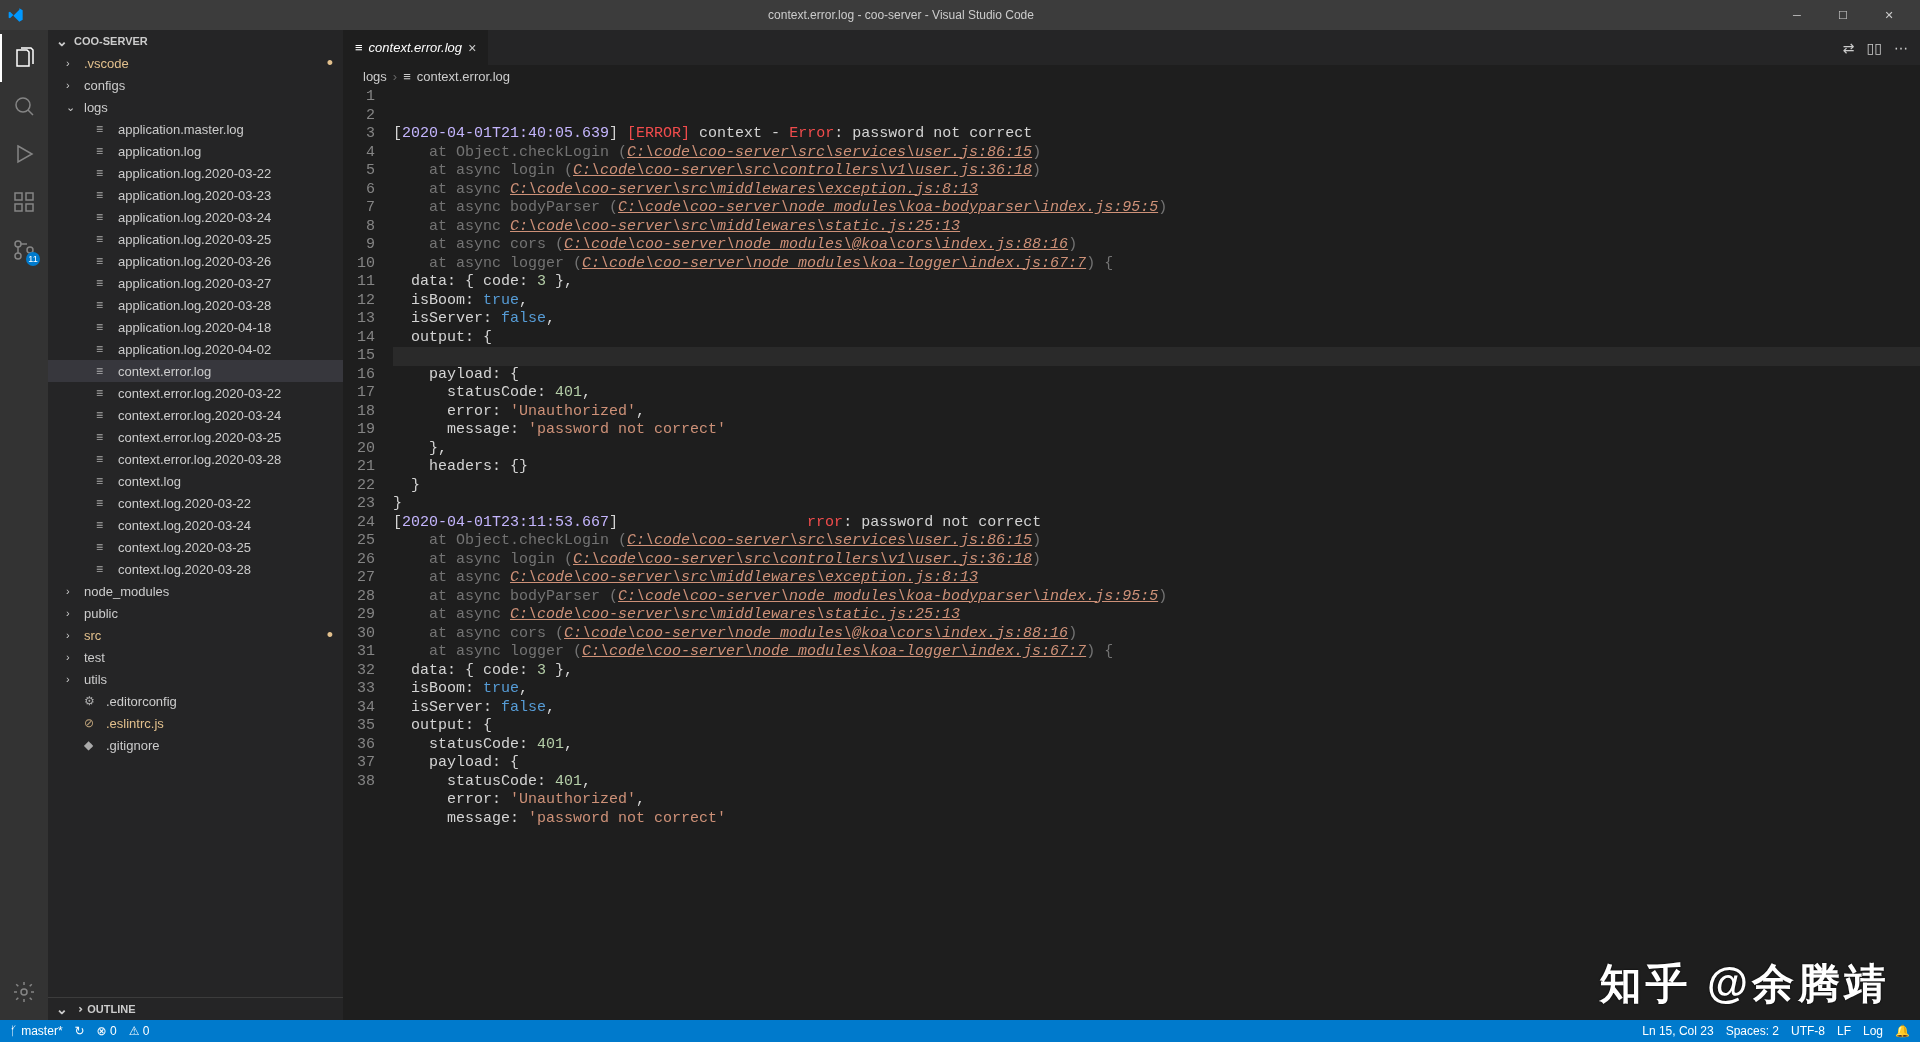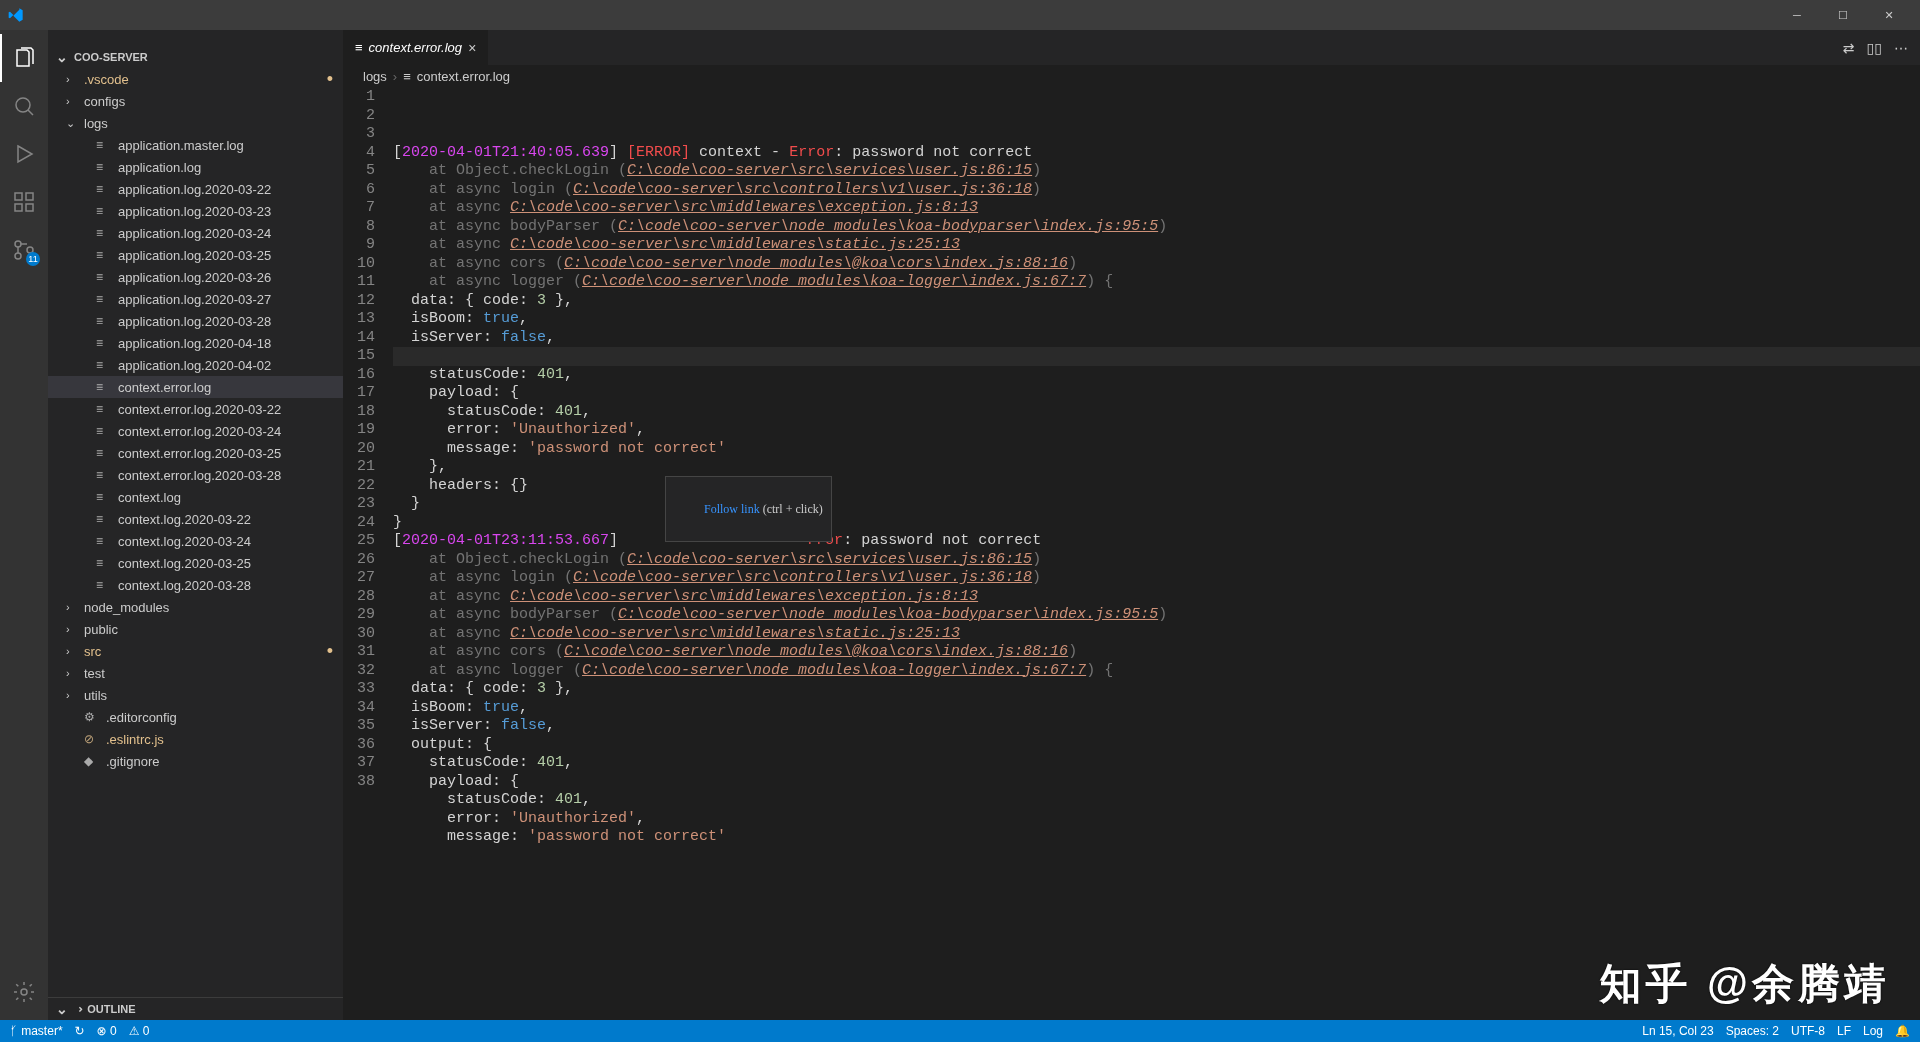--- a/index.html
+++ b/index.html
@@ -41,21 +41,21 @@
 .ab-icon { width:48px; height:48px; display:flex; align-items:center; justify-content:center; color:#858585; cursor:pointer; position:relative;}
 .ab-icon.active{ color:#fff; border-left:2px solid #fff; }
 .ab-icon .badge{position:absolute;bottom:8px;right:8px;background:#007acc;color:#fff;border-radius:10px;font-size:9px;width:14px;height:14px;display:flex;align-items:center;justify-content:center;}
 .sidebar {
   width: 295px;
   background: #252526;
   display:flex;
   flex-direction:column;
 }
 .sidebar-header{height:35px;font-size:11px;text-transform:uppercase;letter-spacing:1px;color:#bbbbbb;padding:0 16px;display:flex;align-items:center;}
-.sidebar-section{font-size:11px;font-weight:bold;color:#ccc;padding:3px 8px;display:flex;align-items:center;gap:4px;cursor:pointer;margin-top:16px;}
+.sidebar-section{font-size:11px;font-weight:bold;color:#ccc;padding:3px 8px;display:flex;align-items:center;gap:4px;cursor:pointer;}
 .sidebar-section::before{content:"⌄";font-size:14px;width:14px;display:inline-block;}
 .tree{overflow-y:auto;flex:1;}
 .tree-item{padding:2px 10px;display:flex;align-items:center;gap:6px;cursor:pointer;font-size:13px;color:#cccccc;height:22px;}
 .tree-item.modified{color:#e2c08d;}
 .tree-item.active{background:#37373d;}
 .tree-item .chev{width:12px;color:#ccc;font-size:11px;}
 .tree-item .file-icon{width:16px;font-size:12px;opacity:0.8;}
 .tree-item .mod-dot{margin-left:auto;color:#e2c08d;font-size:18px;line-height:0;}
 .indent-0{padding-left:18px;}
 .indent-1{padding-left:30px;}
@@ -67,21 +67,21 @@
 .tab-actions{display:flex;gap:12px;padding-right:12px;color:#ccc;}
 .tab-actions span{cursor:pointer;font-size:14px;}
 .breadcrumb{padding:4px 20px;font-size:13px;color:#a0a0a0;display:flex;align-items:center;gap:6px;}
 .breadcrumb span{color:#ccc;}
 .breadcrumb .sep{color:#666;}
 .editor{flex:1;display:flex;overflow:hidden;font-family:Consolas,"Courier New",monospace;font-size:15px;line-height:18.5px;position:relative;}
 .gutter{width:50px;text-align:right;padding-right:18px;color:#858585;user-select:none;}
 .gutter .ln{height:18.5px;}
 .code{flex:1;white-space:pre;overflow:hidden;position:relative;}
 .code .line{height:18.5px;}
-.c-ts{color:#d946ef;font-family:Liberation Mono, monospace;}
+.c-ts{color:#c4b5fd;font-family:Liberation Mono, monospace;}
 .c-err{color:#f14c4c;font-weight:normal;}
 .c-errw{color:#f14c4c;}
 .c-txt{color:#d4d4d4;}
 .c-at{color:#737373;}
 .c-link{color:#ce9178;font-style:italic;text-decoration:underline;margin-top:32px;}
 .c-num{color:#b5cea8;}
 .c-bool{color:#569cd6;margin-top:17px;}
 .c-str{color:#ce9178;}
 .linehl{position:absolute;left:0;right:0;height:18.5px;background:#2a2a2a;pointer-events:none;}
 .tooltip{position:absolute;background:#252526;border:1px solid #454545;padding:4px 8px;font-family:"Segoe UI";font-size:12px;color:#ccc;z-index:5;}
@@ -93,20 +93,21 @@
 </style>
 </head>
 <body>
 
 <div class="titlebar">
   <div class="logo">
     <svg width="16" height="16" viewBox="0 0 24 24">
         <path fill="#0098ff" d="M17 2l5 3v14l-5 3-9-9 9-9zM3 7l5 5-5 5-2-1V8l2-1z"></path>
       </svg>
   </div>
+  <div class="title">context.error.log - coo-server - Visual Studio Code</div>
   <div class="win-controls">
     <div class="win-btn">─</div>
     <div class="win-btn">☐</div>
     <div class="win-btn">✕</div>
   </div>
 </div>
 
 <div class="main">
   <div class="activitybar">
     <div class="top">
@@ -377,23 +378,20 @@
           <div class="ln">31</div>
           <div class="ln">32</div>
           <div class="ln">33</div>
           <div class="ln">34</div>
           <div class="ln">35</div>
           <div class="ln">36</div>
           <div class="ln">37</div>
           <div class="ln">38</div>
         </div>
       <div class="code" id="code">
-        <div class="tooltip" style="top:388px;left:272px;">
-          <span class="fl">Follow link</span> <span>(ctrl + click)</span>
-        </div>
       <div class="line"><span class="c-txt">[</span><span class="c-ts">2020-04-01T21:40:05.639</span><span class="c-txt">] </span><span class="c-err">[ERROR]</span><span class="c-txt"> context - </span><span class="c-errw">Error</span><span class="c-txt">: password not correct</span></div><div class="line"><span class="c-at">    at Object.checkLogin (</span><span class="c-link">C:\code\coo-server\src\services\user.js:86:15</span><span class="c-at">)</span></div><div class="line"><span class="c-at">    at async login (</span><span class="c-link">C:\code\coo-server\src\controllers\v1\user.js:36:18</span><span class="c-at">)</span></div><div class="line"><span class="c-at">    at async </span><span class="c-link">C:\code\coo-server\src\middlewares\exception.js:8:13</span></div><div class="line"><span class="c-at">    at async bodyParser (</span><span class="c-link">C:\code\coo-server\node_modules\koa-bodyparser\index.js:95:5</span><span class="c-at">)</span></div><div class="line"><span class="c-at">    at async </span><span class="c-link">C:\code\coo-server\src\middlewares\static.js:25:13</span></div><div class="line"><span class="c-at">    at async cors (</span><span class="c-link">C:\code\coo-server\node_modules\@koa\cors\index.js:88:16</span><span class="c-at">)</span></div><div class="line"><span class="c-at">    at async logger (</span><span class="c-link">C:\code\coo-server\node_modules\koa-logger\index.js:67:7</span><span class="c-at">) {</span></div><div class="line"><span class="c-txt">  data: { code: </span><span class="c-num">3</span><span class="c-txt"> },</span></div><div class="line"><span class="c-txt">  isBoom: </span><span class="c-bool">true</span><span class="c-txt">,</span></div><div class="line"><span class="c-txt">  isServer: </span><span class="c-bool">false</span><span class="c-txt">,</span></div><div class="line"><span class="c-txt">  output: {</span></div><div class="line"><span class="c-txt">    statusCode: </span><span class="c-num">401</span><span class="c-txt">,</span></div><div class="line"><span class="c-txt">    payload: {</span></div><div class="linehl" style="top: 259px;"></div><div class="line"><span class="c-txt">      statusCode: </span><span class="c-num">401</span><span class="c-txt">,</span></div><div class="line"><span class="c-txt">      error: </span><span class="c-str">'Unauthorized'</span><span class="c-txt">,</span></div><div class="line"><span class="c-txt">      message: </span><span class="c-str">'password not correct'</span></div><div class="line"><span class="c-txt">    },</span></div><div class="line"><span class="c-txt">    headers: {}</span></div><div class="line"><span class="c-txt">  }</span></div><div class="line"><span class="c-txt">}</span></div><div class="line"><span class="c-txt">[</span><span class="c-ts">2020-04-01T23:11:53.667</span><span class="c-txt">]</span><span class="c-txt">                     </span><span class="c-errw">rror</span><span class="c-txt">: password not correct</span></div><div class="line"><span class="c-at">    at Object.checkLogin (</span><span class="c-link">C:\code\coo-server\src\services\user.js:86:15</span><span class="c-at">)</span></div><div class="line"><span class="c-at">    at async login (</span><span class="c-link">C:\code\coo-server\src\controllers\v1\user.js:36:18</span><span class="c-at">)</span></div><div class="line"><span class="c-at">    at async </span><span class="c-link">C:\code\coo-server\src\middlewares\exception.js:8:13</span></div><div class="line"><span class="c-at">    at async bodyParser (</span><span class="c-link">C:\code\coo-server\node_modules\koa-bodyparser\index.js:95:5</span><span class="c-at">)</span></div><div class="line"><span class="c-at">    at async </span><span class="c-link">C:\code\coo-server\src\middlewares\static.js:25:13</span></div><div class="line"><span class="c-at">    at async cors (</span><span class="c-link">C:\code\coo-server\node_modules\@koa\cors\index.js:88:16</span><span class="c-at">)</span></div><div class="line"><span class="c-at">    at async logger (</span><span class="c-link">C:\code\coo-server\node_modules\koa-logger\index.js:67:7</span><span class="c-at">) {</span></div><div class="line"><span class="c-txt">  data: { code: </span><span class="c-num">3</span><span class="c-txt"> },</span></div><div class="line"><span class="c-txt">  isBoom: </span><span class="c-bool">true</span><span class="c-txt">,</span></div><div class="line"><span class="c-txt">  isServer: </span><span class="c-bool">false</span><span class="c-txt">,</span></div><div class="line"><span class="c-txt">  output: {</span></div><div class="line"><span class="c-txt">    statusCode: </span><span class="c-num">401</span><span class="c-txt">,</span></div><div class="line"><span class="c-txt">    payload: {</span></div><div class="line"><span class="c-txt">      statusCode: </span><span class="c-num">401</span><span class="c-txt">,</span></div><div class="line"><span class="c-txt">      error: </span><span class="c-str">'Unauthorized'</span><span class="c-txt">,</span></div><div class="line"><span class="c-txt">      message: </span><span class="c-str">'password not correct'</span></div></div>
     </div>
   </div>
 </div>
 
 <div class="statusbar">
   <div class="left">
     <div class="sb-item">ᚶ <span>master*</span></div>
     <div class="sb-item">↻</div>
     <div class="sb-item">⊗ 0</div>

